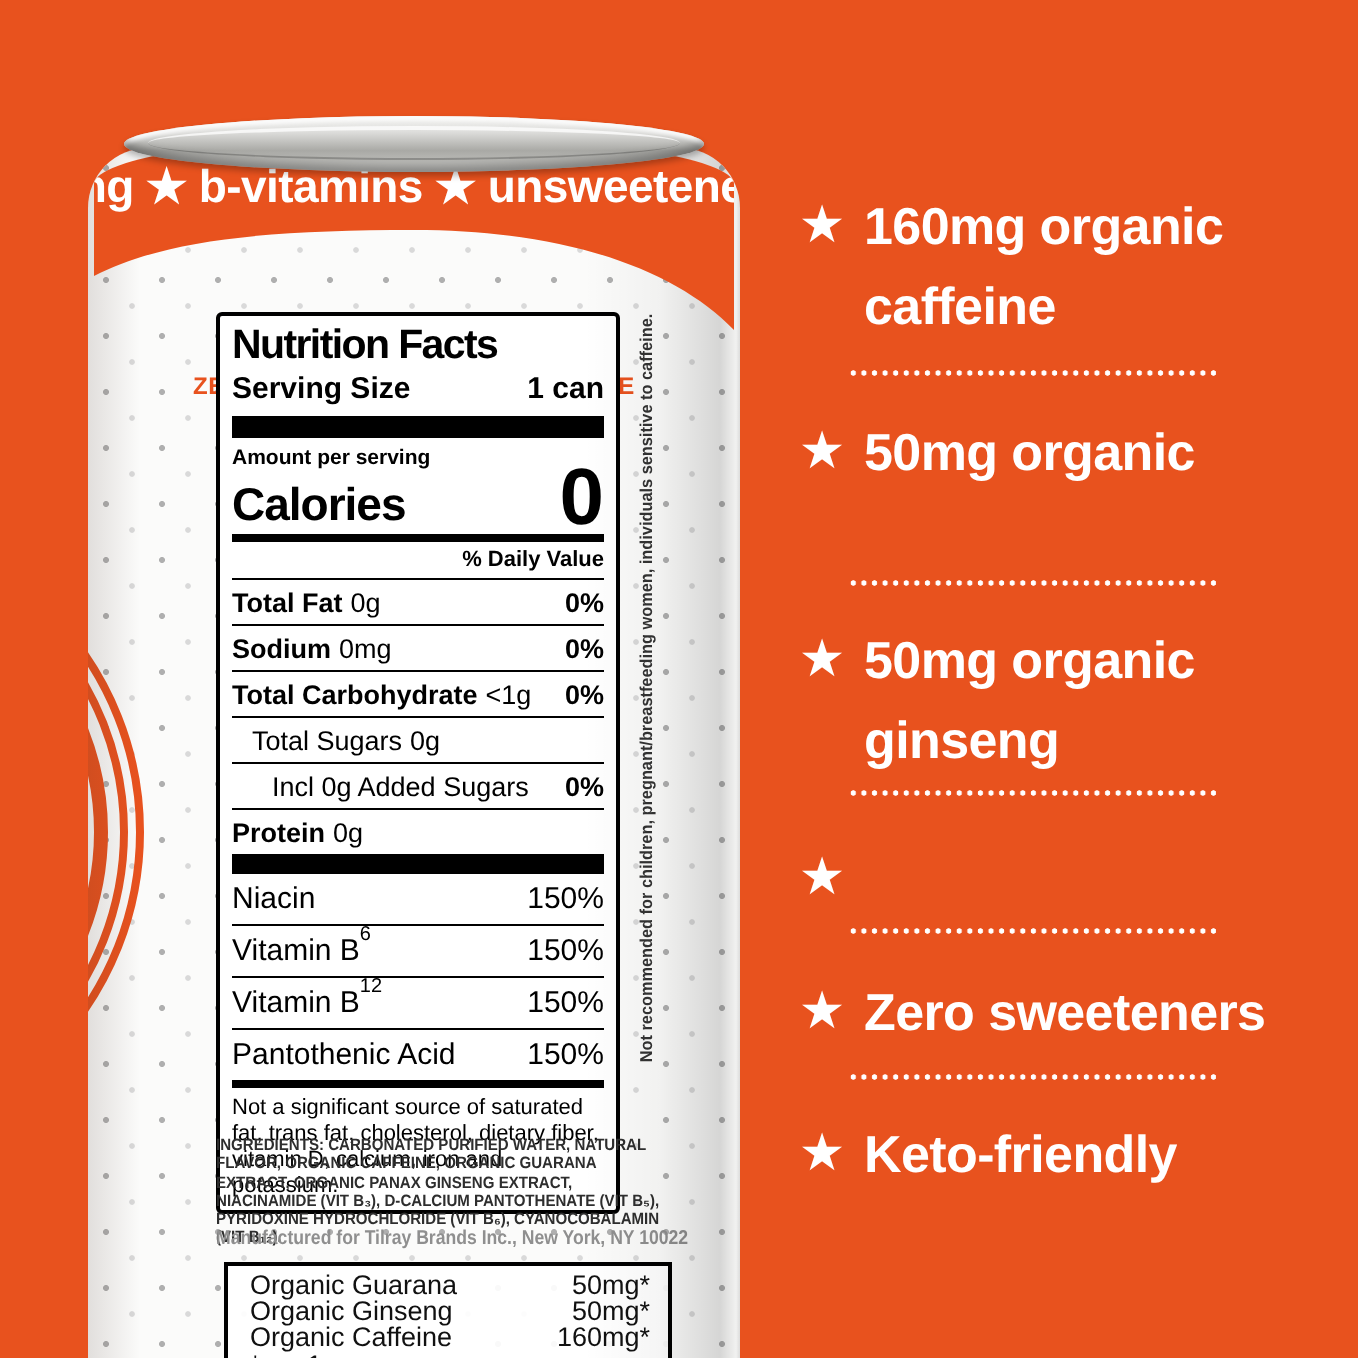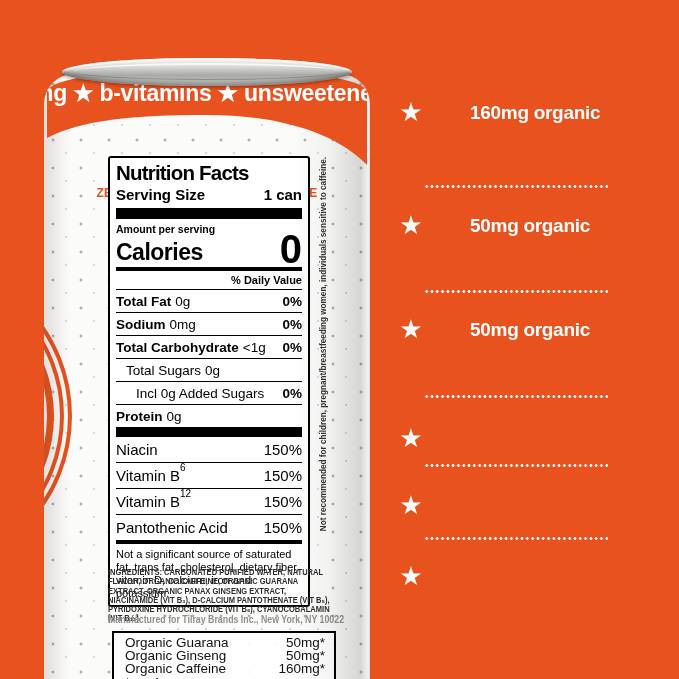--- a/index.html
+++ b/index.html
@@ -86,21 +86,21 @@
              font-size:8.6px;font-weight:bold;color:#333;}
 
   .bottom-glyph{position:absolute;left:158px;top:606px;width:10px;height:10px;
                 border-right:2.5px solid #1A1A1A;border-bottom:2.5px solid #1A1A1A;
                 transform:rotate(45deg);}
 
   
   .benefits{position:absolute;left:396px;top:0;width:283px;height:679px;color:#FFF;}
   .b-item{position:absolute;left:0;display:flex;align-items:flex-start;}
   .b-star{font-size:26px;line-height:26px;width:26px;margin:6px 8px 0 2px;text-align:center;}
-  .b-text{font-size:19px;font-weight:bold;line-height:40px;letter-spacing:-.3px;margin-left:38px;}
+  .b-text{font-size:26px;font-weight:bold;line-height:40px;letter-spacing:-.3px;}
   .b-line{white-space:nowrap;}
   .b-sep{position:absolute;left:28px;width:184px;height:5px;
          background-image:radial-gradient(circle,#FFF 1.2px,transparent 1.5px);
          background-size:5.3px 5px;background-repeat:repeat-x;}
   .i1{top:93px;} .i2{top:206px;} .i3{top:310px;} .i4{top:419px;} .i5{top:486px;} .i6{top:557px;}
   .s1{top:184px;} .s2{top:289px;} .s3{top:394px;} .s4{top:463px;} .s5{top:536px;}
 </style>
 </head>
 <body>
 
@@ -223,48 +223,56 @@
       <div class="lid-inner"></div>
     </div>
   </div>
 
   <div class="benefits">
 
     <div class="b-item i1">
       <span class="b-star">★</span>
       <div class="b-text">
         <div class="b-line">160mg organic</div>
+        <div class="b-line">caffeine</div>
       </div>
     </div>
     <div class="b-sep s1"></div>
 
     <div class="b-item i2">
       <span class="b-star">★</span>
       <div class="b-text">
         <div class="b-line">50mg organic</div>
       </div>
     </div>
     <div class="b-sep s2"></div>
 
     <div class="b-item i3">
       <span class="b-star">★</span>
       <div class="b-text">
         <div class="b-line">50mg organic</div>
+        <div class="b-line">ginseng</div>
       </div>
     </div>
     <div class="b-sep s3"></div>
 
     <div class="b-item i4">
       <span class="b-star">★</span>
     </div>
     <div class="b-sep s4"></div>
 
     <div class="b-item i5">
       <span class="b-star">★</span>
+      <div class="b-text">
+        <div class="b-line">Zero sweeteners</div>
+      </div>
     </div>
     <div class="b-sep s5"></div>
 
     <div class="b-item i6">
       <span class="b-star">★</span>
+      <div class="b-text">
+        <div class="b-line">Keto-friendly</div>
+      </div>
     </div>
 
   </div>
 </div>
 
 </body></html>

